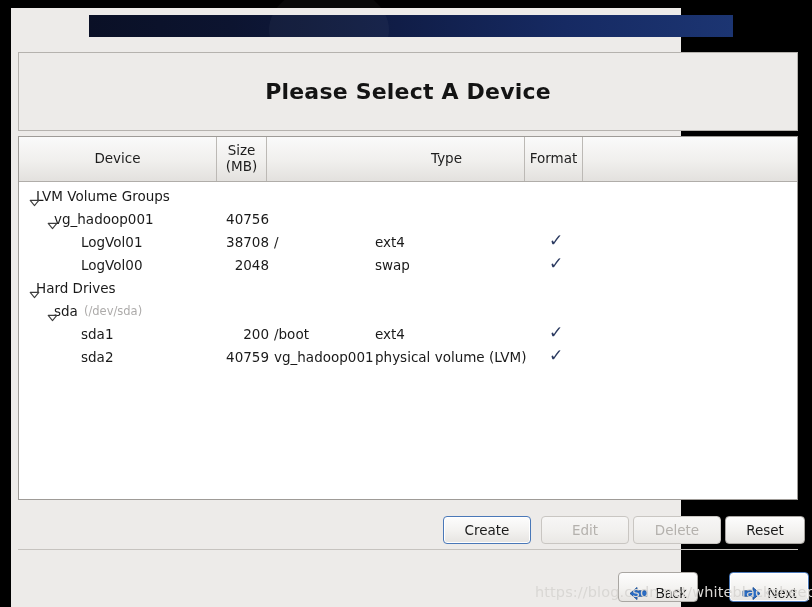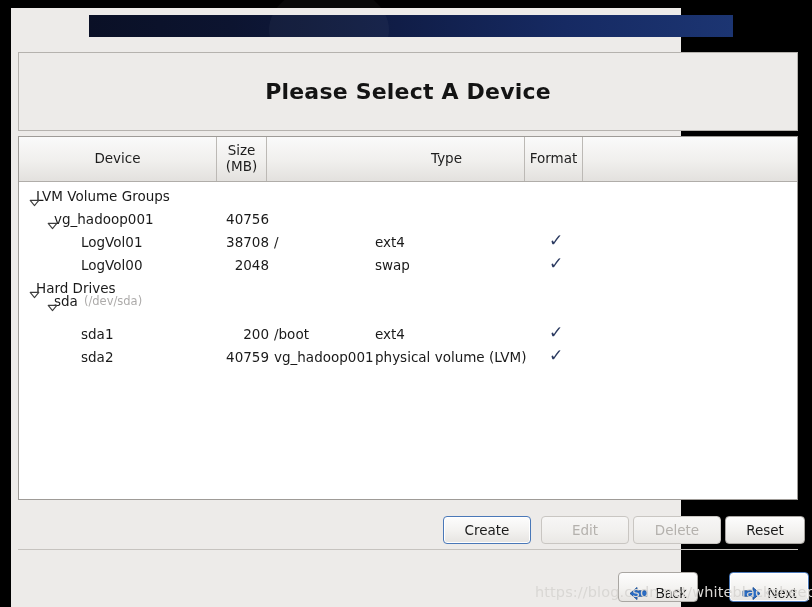--- a/index.html
+++ b/index.html
@@ -377,21 +377,21 @@
                 <path d="M1.2 3.4 L9.8 3.4 L5.5 8.6 Z" fill="none" stroke="#3d3d3d" stroke-width="1.1" stroke-linejoin="round"></path>
               </svg>
             </span>
             <span class="devname">Hard Drives</span>
           </div>
           <div class="c-size"></div>
           <div class="c-mount"></div>
           <div class="c-type"></div>
           <div class="c-format"></div>
         </div>
-        <div class="trow" style="top: 107px;">
+        <div class="trow" style="top: 117px;">
           <div class="c-device" style="left: 28px;">
             <span class="tri">
               <svg width="11" height="11" viewBox="0 0 11 11">
                 <path d="M1.2 3.4 L9.8 3.4 L5.5 8.6 Z" fill="none" stroke="#3d3d3d" stroke-width="1.1" stroke-linejoin="round"></path>
               </svg>
             </span>
             <span class="devname">sda</span>
             <span class="devpath">(/dev/sda)</span>
           </div>
           <div class="c-size"></div>

